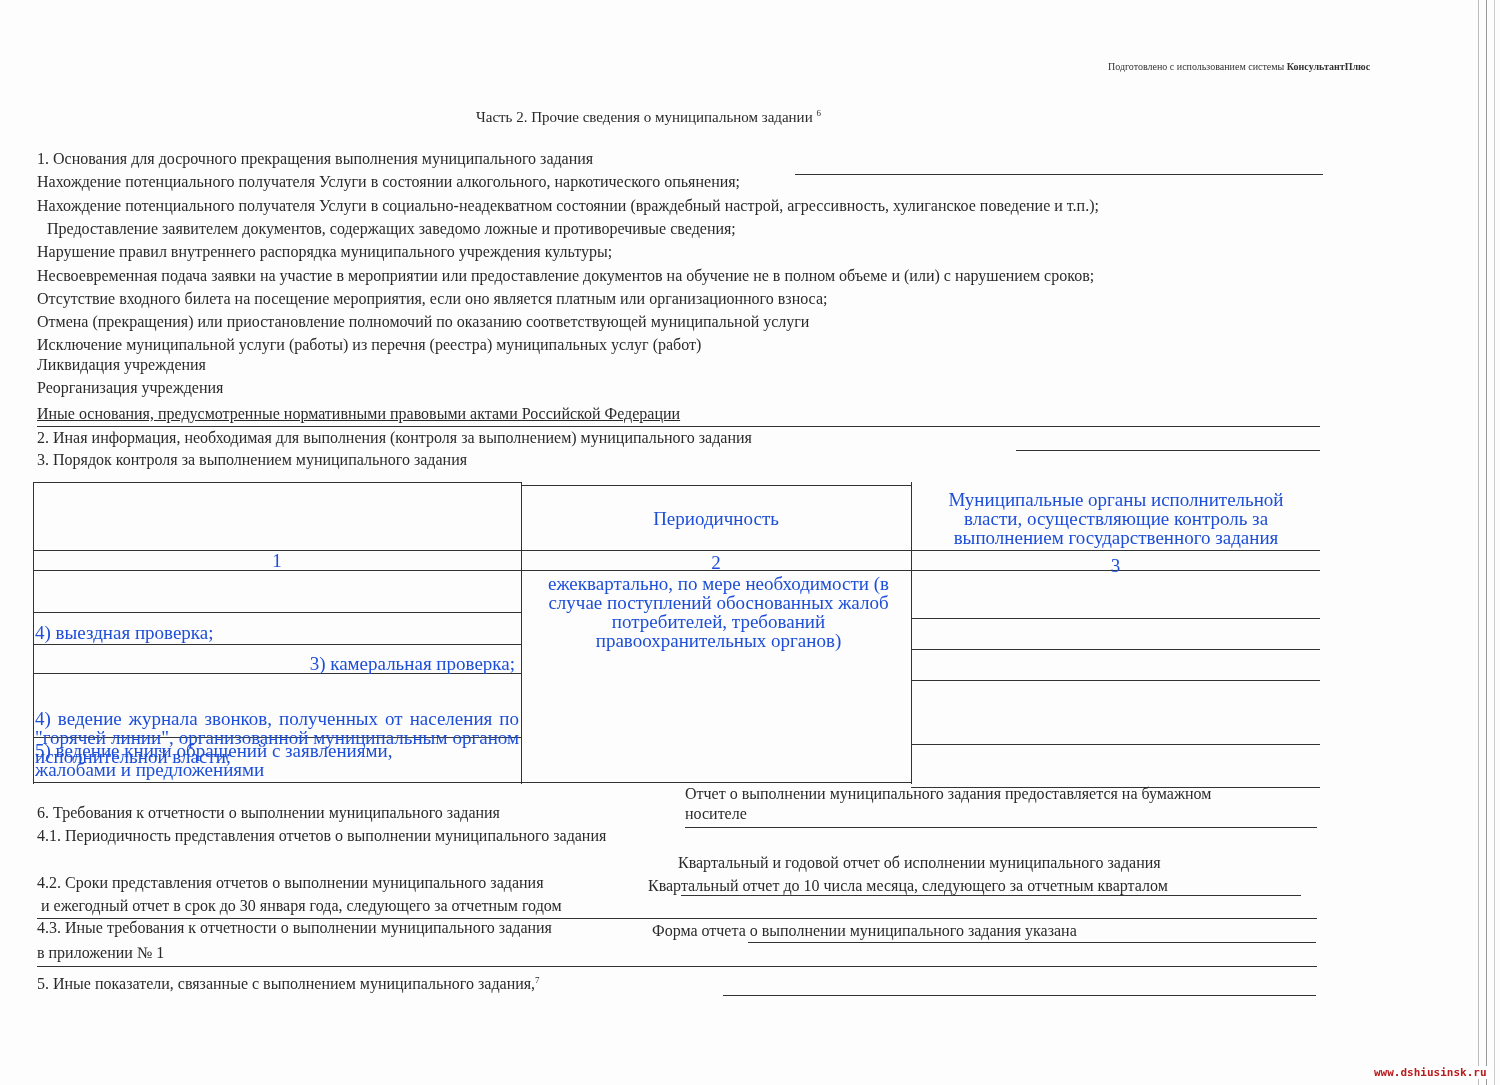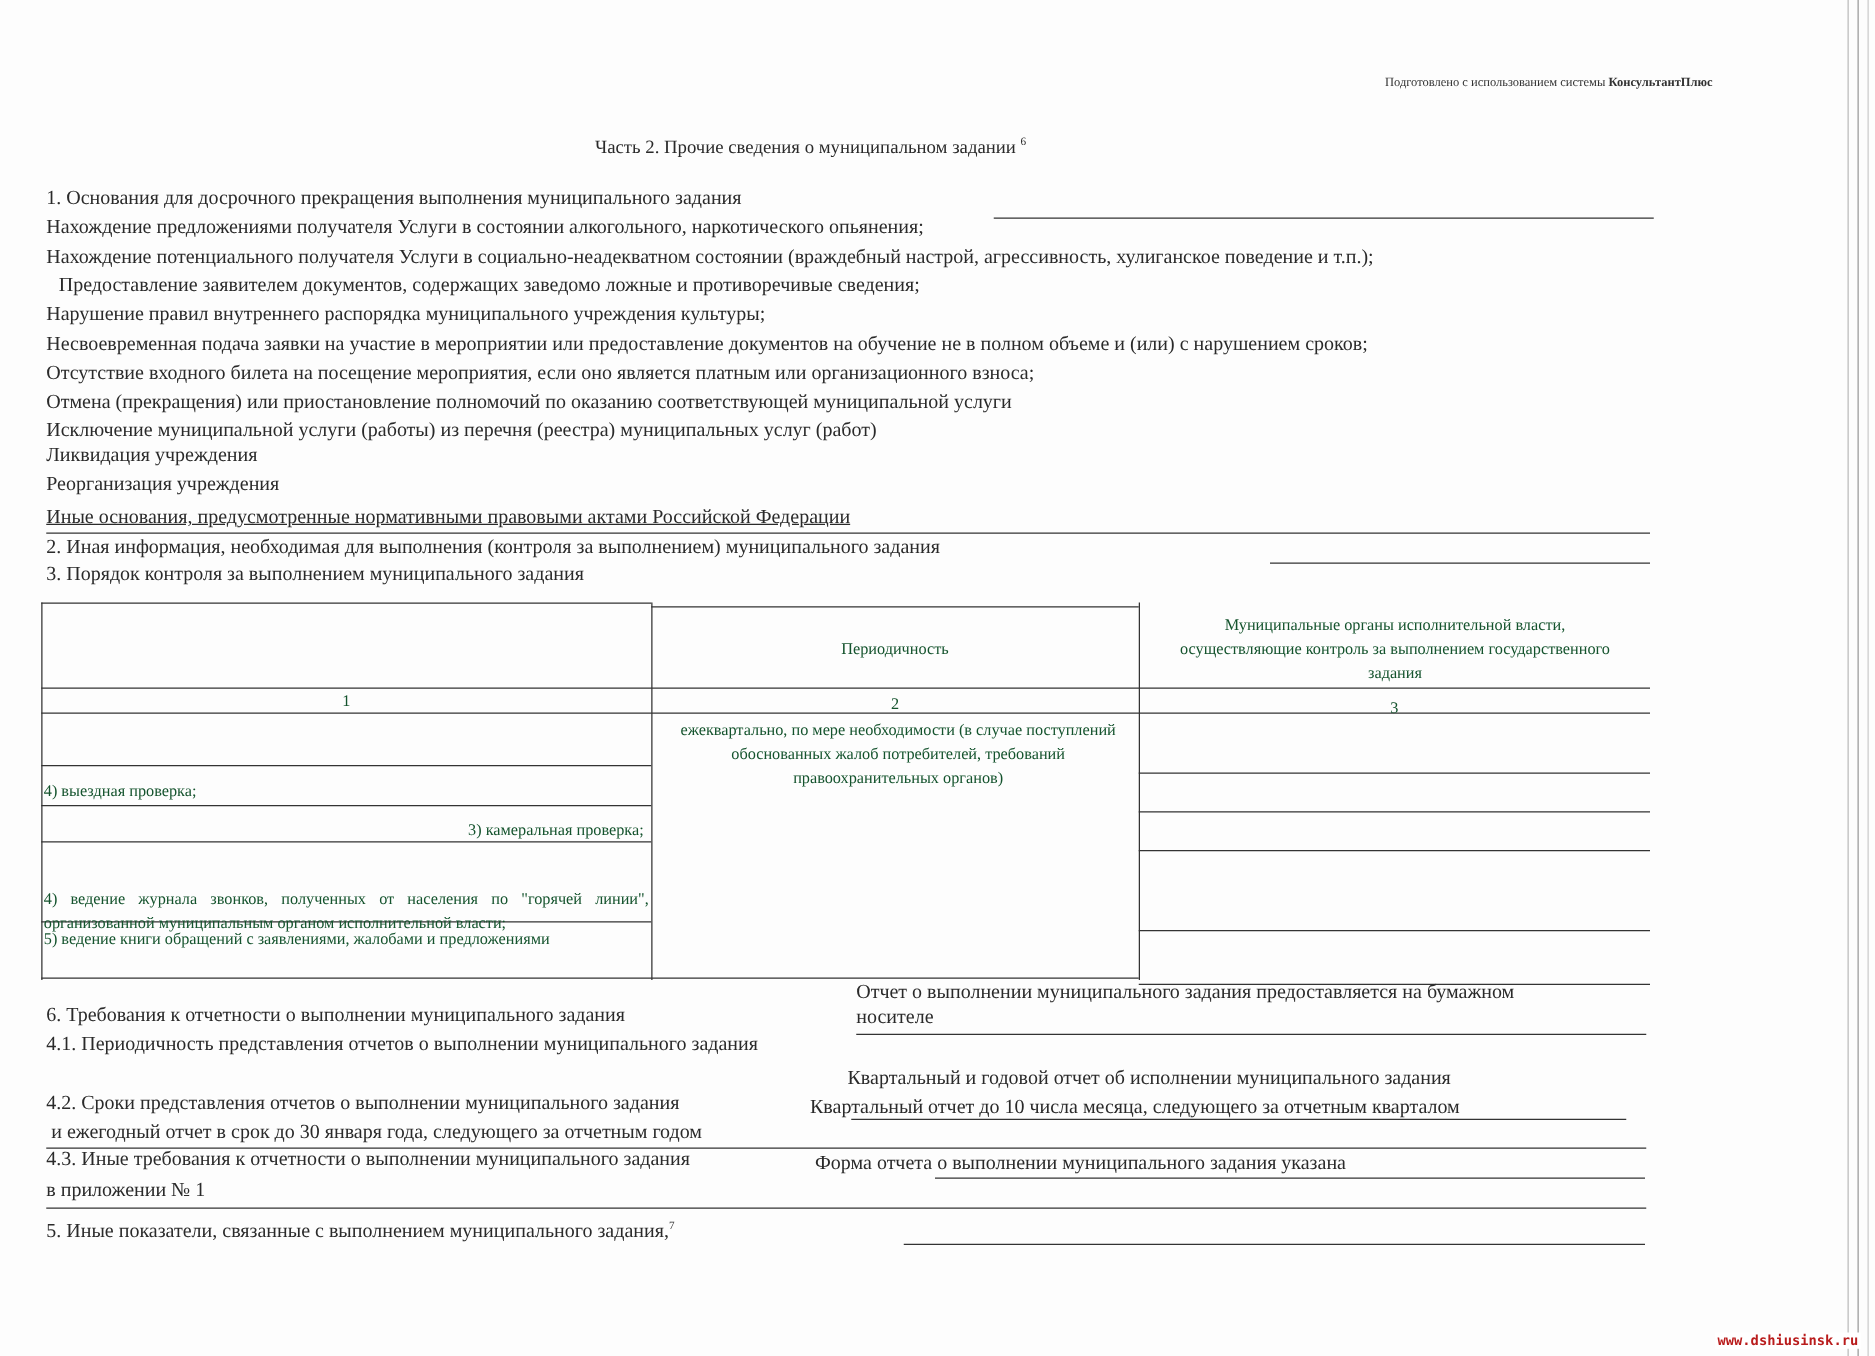--- a/index.html
+++ b/index.html
@@ -17,21 +17,21 @@
   .title sup { font-size:9px; }
   .t { font-size:16px; line-height:20px; }
   .edge1 { position:absolute; left:1478px; top:0; width:1px; height:1085px; background:#bbb; }
   .edge2 { position:absolute; left:1486px; top:0; width:1px; height:1085px; background:#999; }
   .edge3 { position:absolute; left:1494px; top:0; width:1px; height:1085px; background:#ccc; }
 
   
   .tbl { position:absolute; left:33px; top:482px; width:1287px; height:302px; }
   .vl { position:absolute; width:1px; background:#333; }
   .hl { position:absolute; height:1px; background:#333; }
-  .cell { position:absolute; font-size:13px; line-height:19px; color:#14532d; }
+  .cell { position:absolute; font-size:19px; line-height:19px; color:#1d4ed8; }
   .center { text-align:center; }
 
   .watermark { position:absolute; left:1372px; top:1066px; font-family:"DejaVu Sans Mono", monospace;
     font-weight:bold; font-size:11px; color:#b91c1c; background:#fff; padding:0 2px; }
 </style>
 </head>
 <body>
 
 <div class="edge1"></div>
 <div class="edge2"></div>
@@ -42,21 +42,21 @@
   <b>КонсультантПлюс</b>
 </div>
 
 <div class="abs title">
   <span>Часть 2. Прочие сведения о муниципальном задании</span>
   <sup>6</sup>
 </div>
 
 <div class="abs t" style="left:37px;top:149px;">1. Основания для досрочного прекращения выполнения муниципального задания</div>
 <div class="line" style="left:795px;top:174px;width:528px;"></div>
-<div class="abs t" style="left:37px;top:172px;">Нахождение предложениями получателя Услуги в состоянии алкогольного, наркотического опьянения;</div>
+<div class="abs t" style="left:37px;top:172px;">Нахождение потенциального получателя Услуги в состоянии алкогольного, наркотического опьянения;</div>
 <div class="abs t" style="left:37px;top:196px;">Нахождение потенциального получателя Услуги в социально-неадекватном состоянии (враждебный настрой, агрессивность, хулиганское поведение и т.п.);</div>
 <div class="abs t" style="left:47px;top:219px;">Предоставление заявителем документов, содержащих заведомо ложные и противоречивые сведения;</div>
 <div class="abs t" style="left:37px;top:242px;">Нарушение правил внутреннего распорядка муниципального учреждения культуры;</div>
 <div class="abs t" style="left:37px;top:266px;">Несвоевременная подача заявки на участие в мероприятии или предоставление документов на обучение не в полном объеме и (или) с нарушением сроков;</div>
 <div class="abs t" style="left:37px;top:289px;">Отсутствие входного билета на посещение мероприятия, если оно является платным или организационного взноса;</div>
 <div class="abs t" style="left:37px;top:312px;">Отмена (прекращения) или приостановление полномочий по оказанию соответствующей муниципальной услуги</div>
 <div class="abs t" style="left:37px;top:335px;">Исключение муниципальной услуги (работы) из перечня (реестра) муниципальных услуг (работ)</div>
 <div class="abs t" style="left:37px;top:355px;">Ликвидация учреждения</div>
 <div class="abs t" style="left:37px;top:378px;">Реорганизация учреждения</div>
 <div class="abs t" style="left:37px;top:404px;text-decoration:underline;">Иные основания, предусмотренные нормативными правовыми актами Российской Федерации</div>

